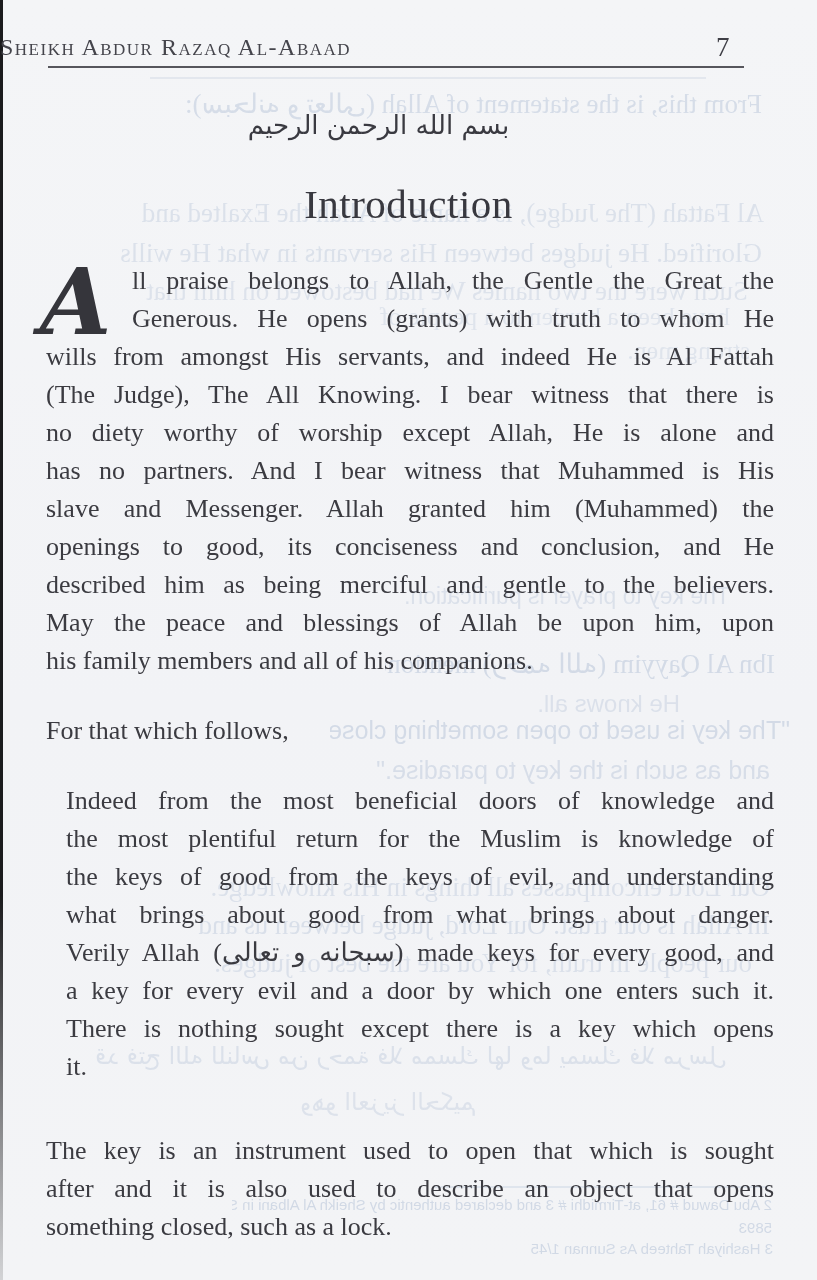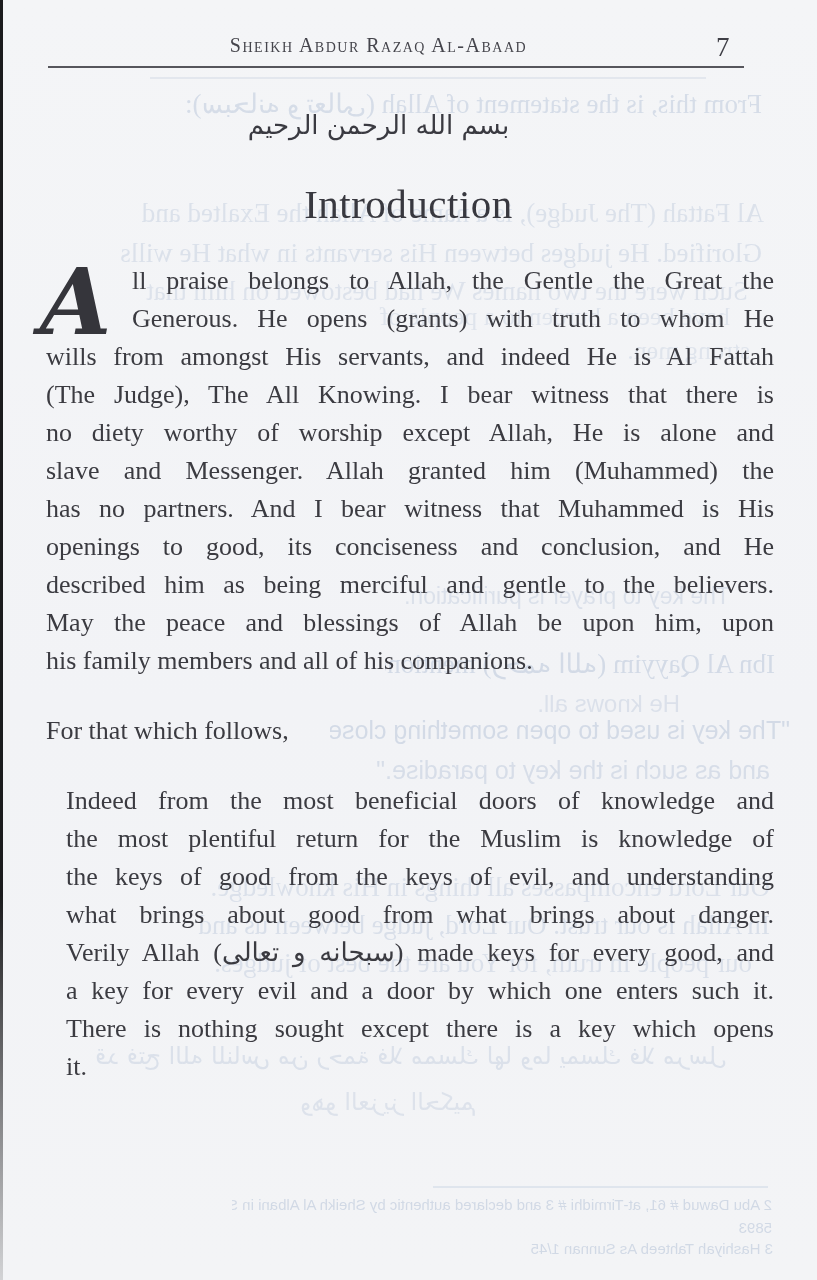--- a/index.html
+++ b/index.html
@@ -14,23 +14,23 @@
     position:absolute;inset:0;
     background:linear-gradient(180deg,#f4f5f7 0%,#f2f3f6 55%,#f3f4f6 100%);
   }
   .scan-edge-left{
     position:absolute;left:0;top:0;width:3px;height:100%;
     background:linear-gradient(180deg,#1b1b1d 0%,#1b1b1d 70%,rgba(27,27,29,.15) 100%);
   }
   
   .header-title{
     position:absolute;top:34px;left:0;right:60px;
-    text-align:center;
+    text-align:left;
     font-variant:small-caps;
-    font-size:20px;letter-spacing:1.5px;
+    font-size:24px;letter-spacing:1.5px;
     color:#45454c;
   }
   .page-num{
     position:absolute;top:32px;left:716px;
     font-size:27px;color:#3f3f46;
   }
   .header-rule{
     position:absolute;top:66px;left:48px;width:696px;height:2px;
     background:#56565c;
   }
@@ -147,22 +147,22 @@
   <div class="chapter-title">Introduction</div>
 
   <div class="para p1">
     <div class="dropcap">A</div>
     <div>
         <div class="jline">ll praise belongs to Allah, the Gentle the Great the</div>
         <div class="jline">Generous. He opens (grants) with truth to whom He</div>
         <div class="jline">wills from amongst His servants, and indeed He is Al Fattah</div>
         <div class="jline">(The Judge), The All Knowing. I bear witness that there is</div>
         <div class="jline">no diety worthy of worship except Allah, He is alone and</div>
+        <div class="jline">has no partners. And I bear witness that Muhammed is His</div>
         <div class="jline">slave and Messenger. Allah granted him (Muhammed) the</div>
-        <div class="jline">has no partners. And I bear witness that Muhammed is His</div>
         <div class="jline">openings to good, its conciseness and conclusion, and He</div>
         <div class="jline">described him as being merciful and gentle to the believers.</div>
         <div class="jline">May the peace and blessings of Allah be upon him, upon</div>
         <div class="jline last">his family members and all of his companions.</div>
       </div>
   </div>
 
   <div class="para p2">
     <div>
         <div class="jline last">For that which follows,</div>
@@ -175,14 +175,21 @@
         <div class="jline">the most plentiful return for the Muslim is knowledge of</div>
         <div class="jline">the keys of good from the keys of evil, and understanding</div>
         <div class="jline">what brings about good from what brings about danger.</div>
         <div class="jline">Verily Allah (سبحانه و تعالى) made keys for every good, and</div>
         <div class="jline">a key for every evil and a door by which one enters such it.</div>
         <div class="jline">There is nothing sought except there is a key which opens</div>
         <div class="jline last">it.</div>
       </div>
   </div>
 
+  <div class="para p4">
+    <div>
+        <div class="jline">The key is an instrument used to open that which is sought</div>
+        <div class="jline">after and it is also used to describe an object that opens</div>
+        <div class="jline last">something closed, such as a lock.</div>
+      </div>
+  </div>
 
 </div>
 
 </body></html>

